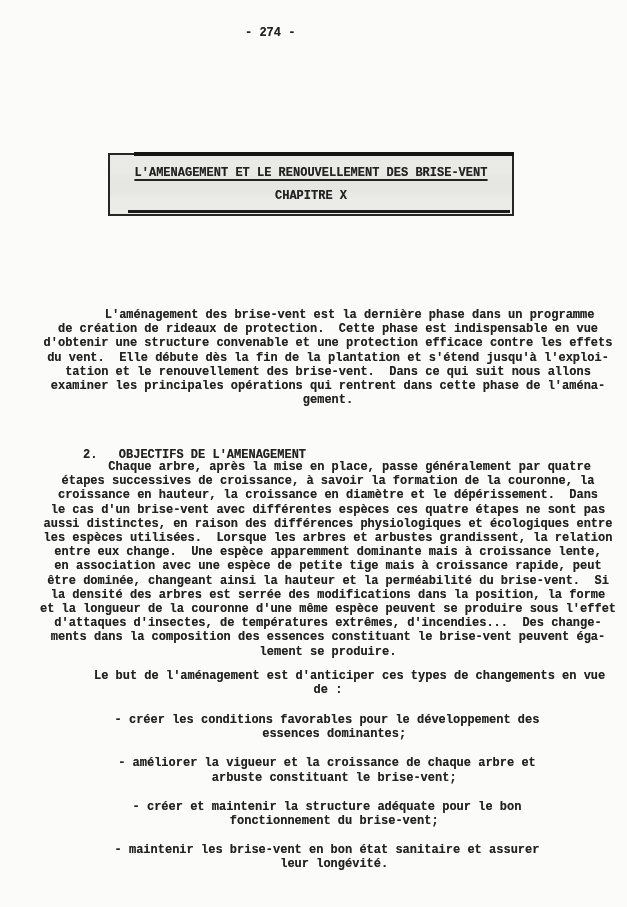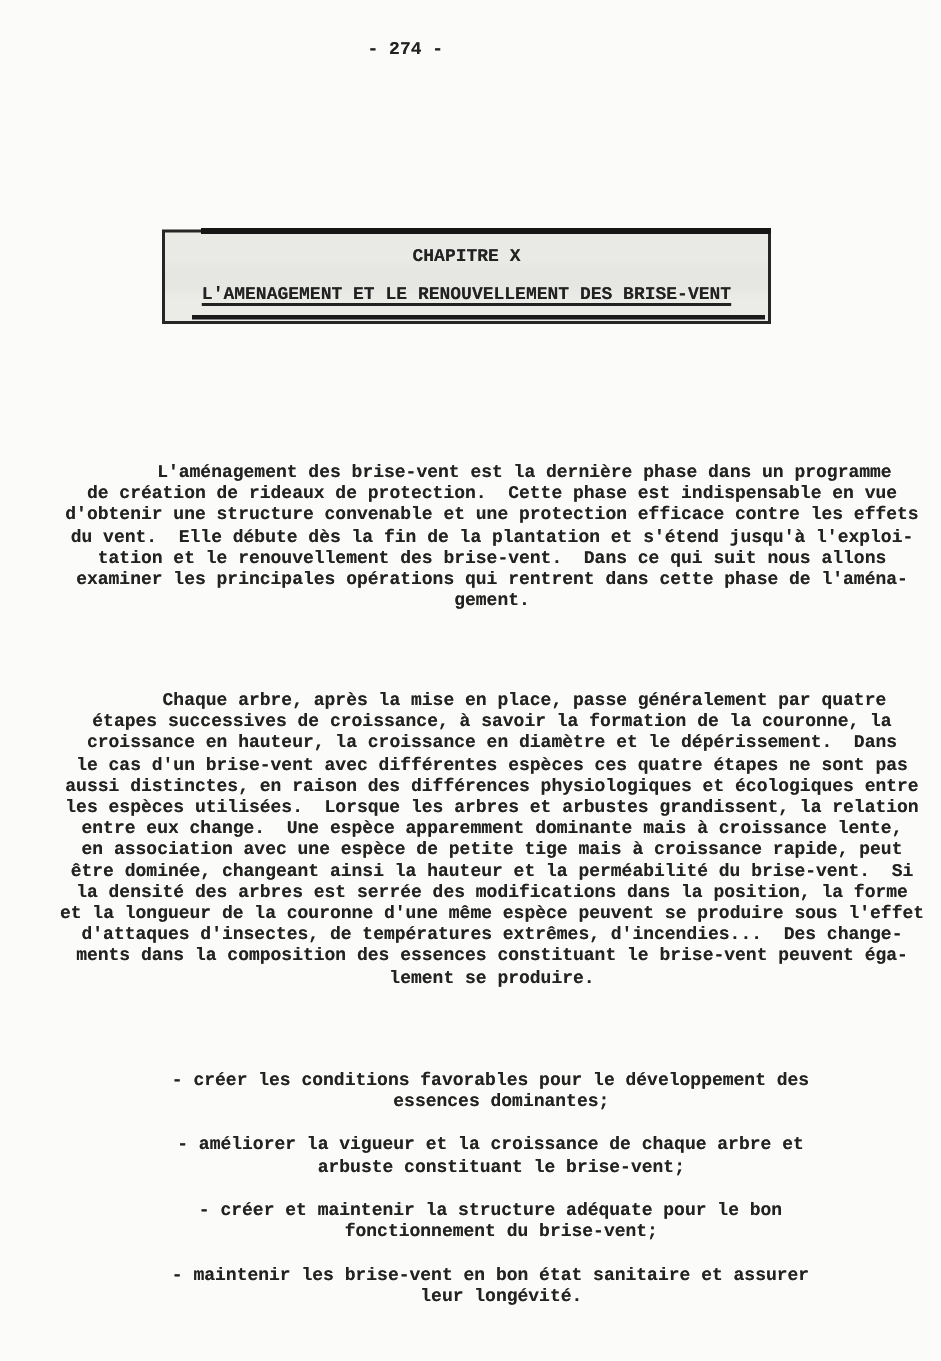--- a/index.html
+++ b/index.html
@@ -66,50 +66,55 @@
 </style>
 </head>
 <body>
 
 <div class="page">
 
   <div class="typewriter page-number">- 274 -</div>
 
   <div class="chapter-box">
     <div class="rule-top"></div>
+    <div class="typewriter chapter-title">L'AMENAGEMENT ET LE RENOUVELLEMENT DES BRISE-VENT</div>
     <div class="typewriter chapter-label">CHAPITRE X</div>
-    <div class="typewriter chapter-title">L'AMENAGEMENT ET LE RENOUVELLEMENT DES BRISE-VENT</div>
     <div class="rule-bottom"></div>
   </div>
 
 
   <div class="typewriter para" style="top:308px">      L'aménagement des brise-vent est la dernière phase dans un programme
 de création de rideaux de protection.  Cette phase est indispensable en vue
 d'obtenir une structure convenable et une protection efficace contre les effets
 du vent.  Elle débute dès la fin de la plantation et s'étend jusqu'à l'exploi-
 tation et le renouvellement des brise-vent.  Dans ce qui suit nous allons
 examiner les principales opérations qui rentrent dans cette phase de l'aména-
 gement.</div>
 
+  <div class="typewriter heading" style="top:434px">
+    <span class="num">2.</span><span>OBJECTIFS DE L'AMENAGEMENT</span>
+  </div>
 
   <div class="typewriter para" style="top:460px">      Chaque arbre, après la mise en place, passe généralement par quatre
 étapes successives de croissance, à savoir la formation de la couronne, la
 croissance en hauteur, la croissance en diamètre et le dépérissement.  Dans
 le cas d'un brise-vent avec différentes espèces ces quatre étapes ne sont pas
 aussi distinctes, en raison des différences physiologiques et écologiques entre
 les espèces utilisées.  Lorsque les arbres et arbustes grandissent, la relation
 entre eux change.  Une espèce apparemment dominante mais à croissance lente,
 en association avec une espèce de petite tige mais à croissance rapide, peut
 être dominée, changeant ainsi la hauteur et la perméabilité du brise-vent.  Si
 la densité des arbres est serrée des modifications dans la position, la forme
 et la longueur de la couronne d'une même espèce peuvent se produire sous l'effet
 d'attaques d'insectes, de températures extrêmes, d'incendies...  Des change-
 ments dans la composition des essences constituant le brise-vent peuvent éga-
 lement se produire.</div>
 
+  <div class="typewriter para" style="top:669px">      Le but de l'aménagement est d'anticiper ces types de changements en vue
+de :</div>
 
   <div class="bullet-list" style="top:713px">
     <div class="typewriter bullet">- créer les conditions favorables pour le développement des
   essences dominantes;</div>
     <div class="typewriter bullet">- améliorer la vigueur et la croissance de chaque arbre et
   arbuste constituant le brise-vent;</div>
     <div class="typewriter bullet">- créer et maintenir la structure adéquate pour le bon
   fonctionnement du brise-vent;</div>
     <div class="typewriter bullet">- maintenir les brise-vent en bon état sanitaire et assurer
   leur longévité.</div>

